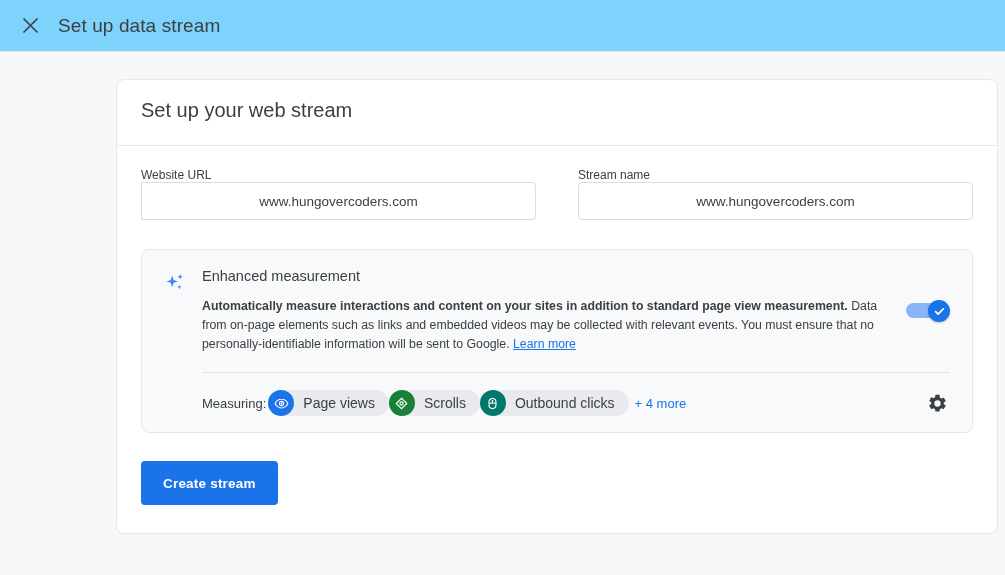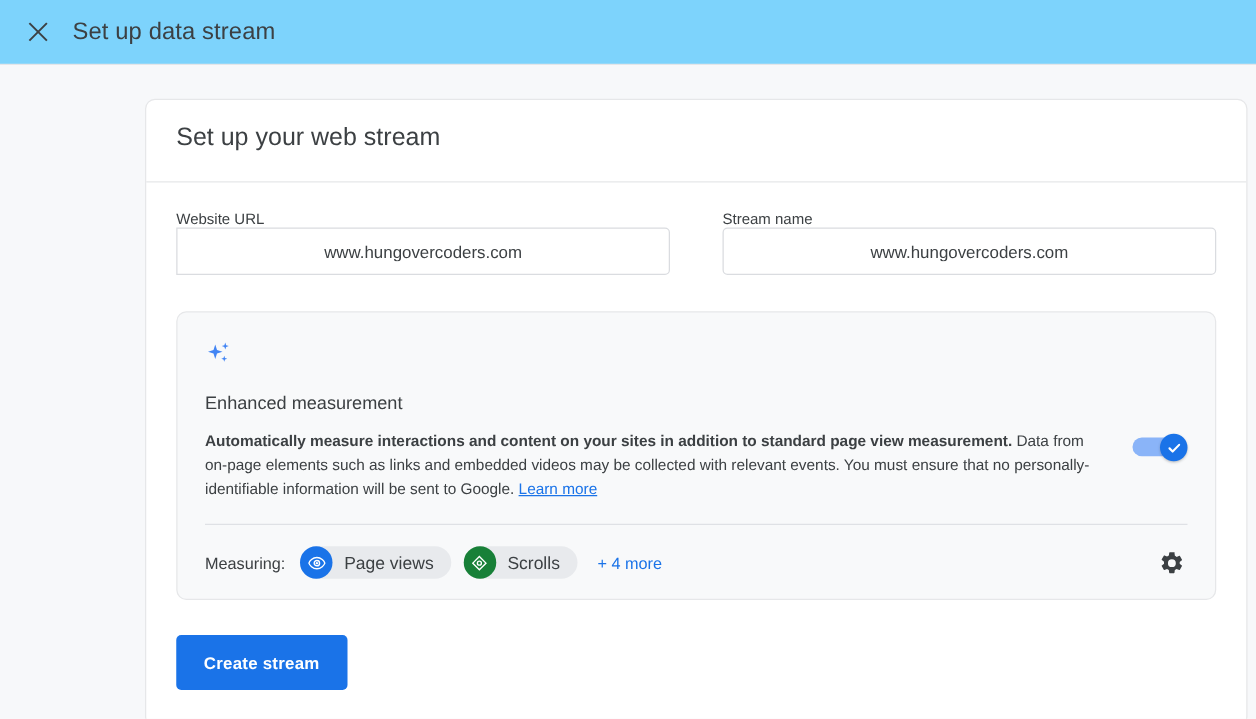--- a/index.html
+++ b/index.html
@@ -98,21 +98,20 @@
 
   
   .em-panel {
     margin-top: 29px;
     background: #f8f9fa;
     border: 1px solid #e6e7e9;
     border-radius: 8px;
     padding: 18px 22px 16px 22px;
     display: flex;
     gap: 14px;
-    flex-direction: column;
   }
   .em-spark { flex: 0 0 auto; padding-top: 4px; }
   .em-content { flex: 1 1 auto; min-width: 0; }
   .em-title {
     font-size: 14.5px;
     color: #3c4043;
     margin-bottom: 13px;
   }
   .em-desc-row { display: flex; align-items: flex-start; gap: 28px; }
   .em-desc {
@@ -154,21 +153,20 @@
   .em-divider {
     height: 1px;
     background: #dfe1e5;
     margin: 18px 0 0 0;
   }
 
   .measuring-row {
     display: flex;
     align-items: center;
     margin-top: 17px;
-    gap: 10px;
     justify-content: space-between;
   }
   .measuring-label {
     font-size: 13px;
     color: #3c4043;
     margin-right: 2px;
   }
   .chip {
     display: inline-flex;
     align-items: center;
@@ -305,20 +303,30 @@
             <span class="chip">
               <span class="chip-icon" style="background:#188038">
                 <svg width="15" height="15" viewBox="0 0 16 16">
                   <path d="M8 2.4 L13.6 8 L8 13.6 L2.4 8 Z" fill="none" stroke="#ffffff" stroke-width="1.2"></path>
                   <circle cx="8" cy="8" r="1.7" fill="none" stroke="#ffffff" stroke-width="1.2"></circle>
                 </svg>
               </span>
               <span class="chip-label">Scrolls</span>
             </span>
 
+            <span class="chip">
+              <span class="chip-icon" style="background:#00796b">
+                <svg width="15" height="15" viewBox="0 0 16 16">
+                  <rect x="4.3" y="2.6" width="7.4" height="10.8" rx="3.7" fill="none" stroke="#ffffff" stroke-width="1.2"></rect>
+                  <path d="M8 4.6 L8 7.2" stroke="#ffffff" stroke-width="1.2" stroke-linecap="round"></path>
+                  <path d="M4.4 7.6 L11.6 7.6" stroke="#ffffff" stroke-width="1.1"></path>
+                </svg>
+              </span>
+              <span class="chip-label">Outbound clicks</span>
+            </span>
 
             <span class="more-link">+ 4 more</span>
 
             <span class="gear-btn">
               <svg width="21" height="21" viewBox="0 0 24 24">
                 <path fill="#3c4043" d="M19.14 12.94c.04-.3.06-.61.06-.94s-.02-.64-.07-.94l2.03-1.58a.49.49 0 0 0 .12-.61l-1.92-3.32a.49.49 0 0 0-.59-.22l-2.39.96a7.03 7.03 0 0 0-1.62-.94l-.36-2.54A.48.48 0 0 0 13.9 2h-3.84a.48.48 0 0 0-.47.41l-.36 2.54c-.59.24-1.13.56-1.62.94l-2.39-.96a.48.48 0 0 0-.59.22L2.71 8.47a.48.48 0 0 0 .12.61l2.03 1.58c-.05.3-.09.63-.09.94s.02.64.07.94l-2.03 1.58a.49.49 0 0 0-.12.61l1.92 3.32c.12.22.37.29.59.22l2.39-.96c.5.38 1.03.7 1.62.94l.36 2.54c.05.24.24.41.48.41h3.84c.24 0 .44-.17.47-.41l.36-2.54c.59-.24 1.13-.56 1.62-.94l2.39.96c.22.08.47 0 .59-.22l1.92-3.32a.49.49 0 0 0-.12-.61l-2.01-1.58zM12 15.6A3.6 3.6 0 1 1 12 8.4a3.6 3.6 0 0 1 0 7.2z"></path>
               </svg>
             </span>
           </div>
         </div>

